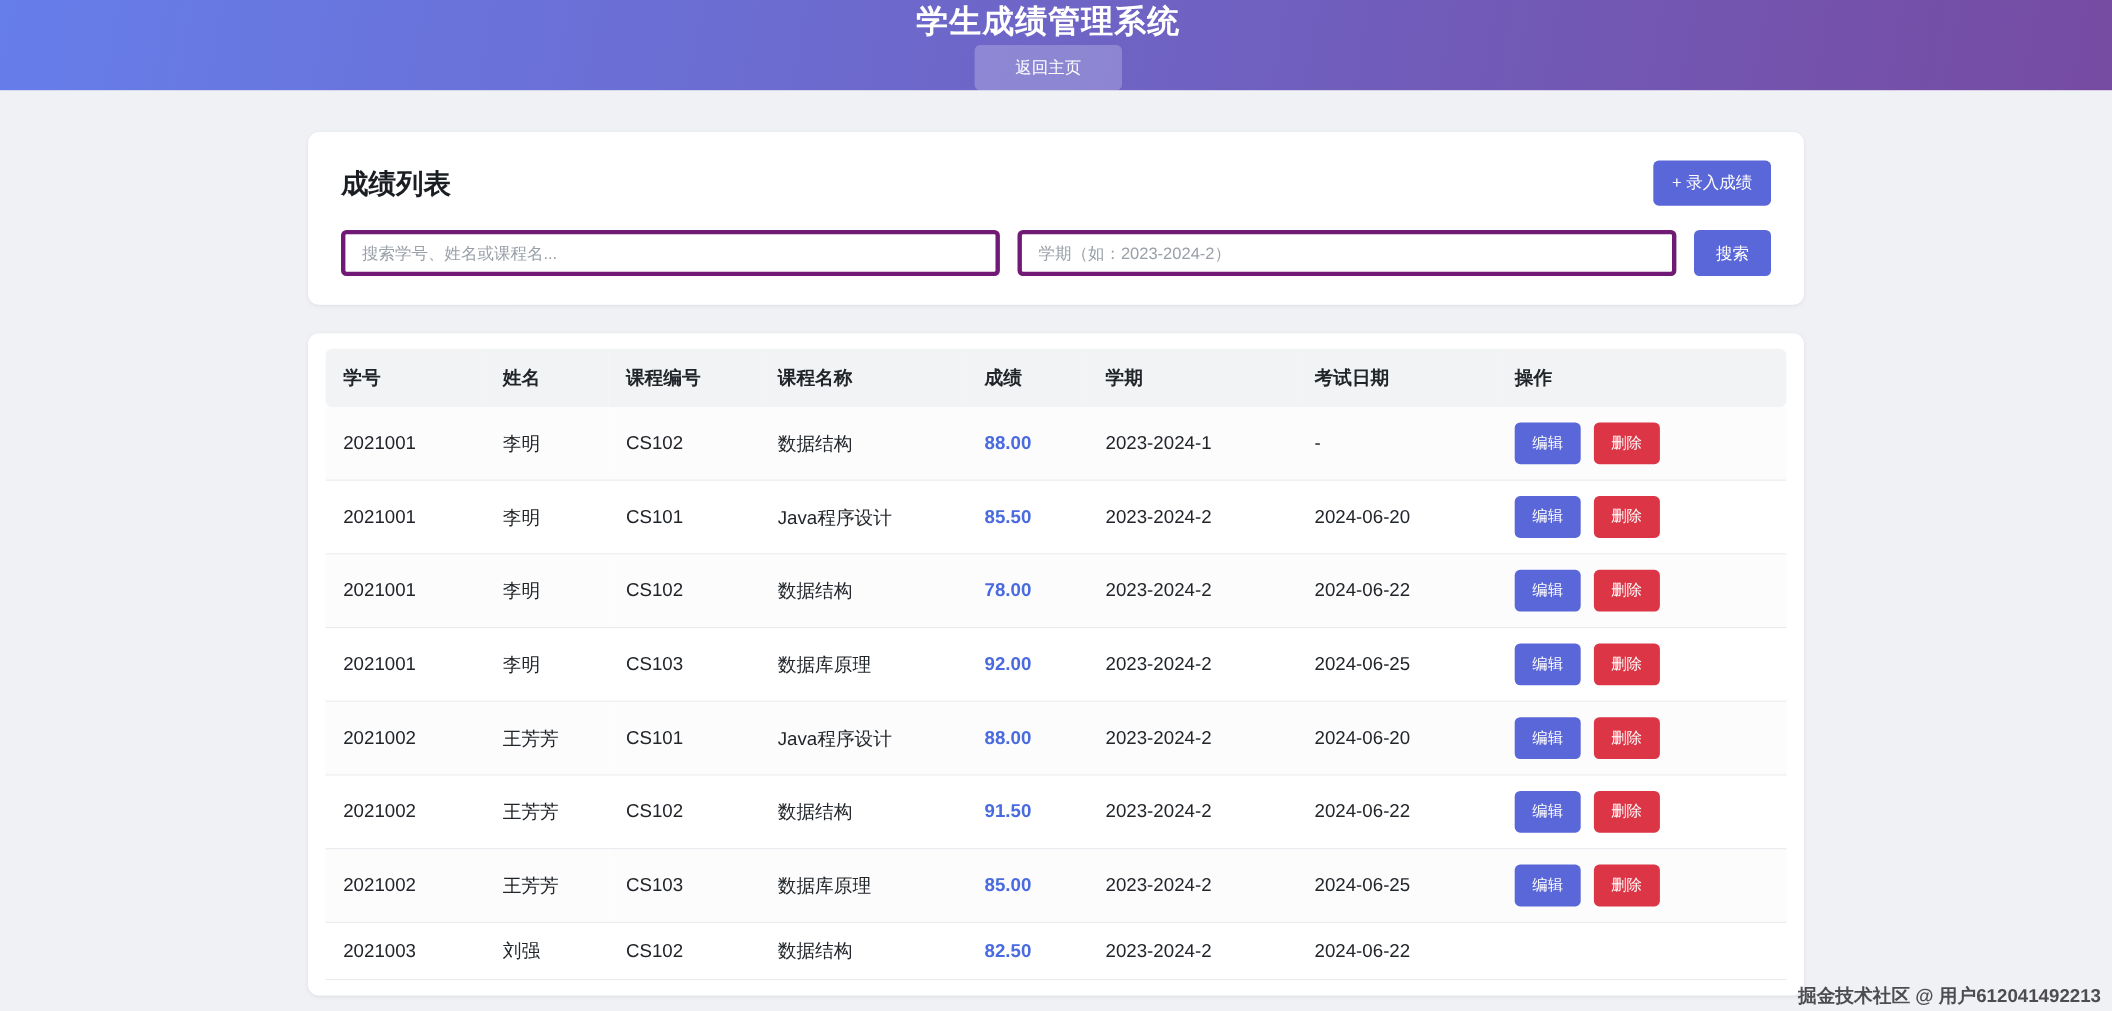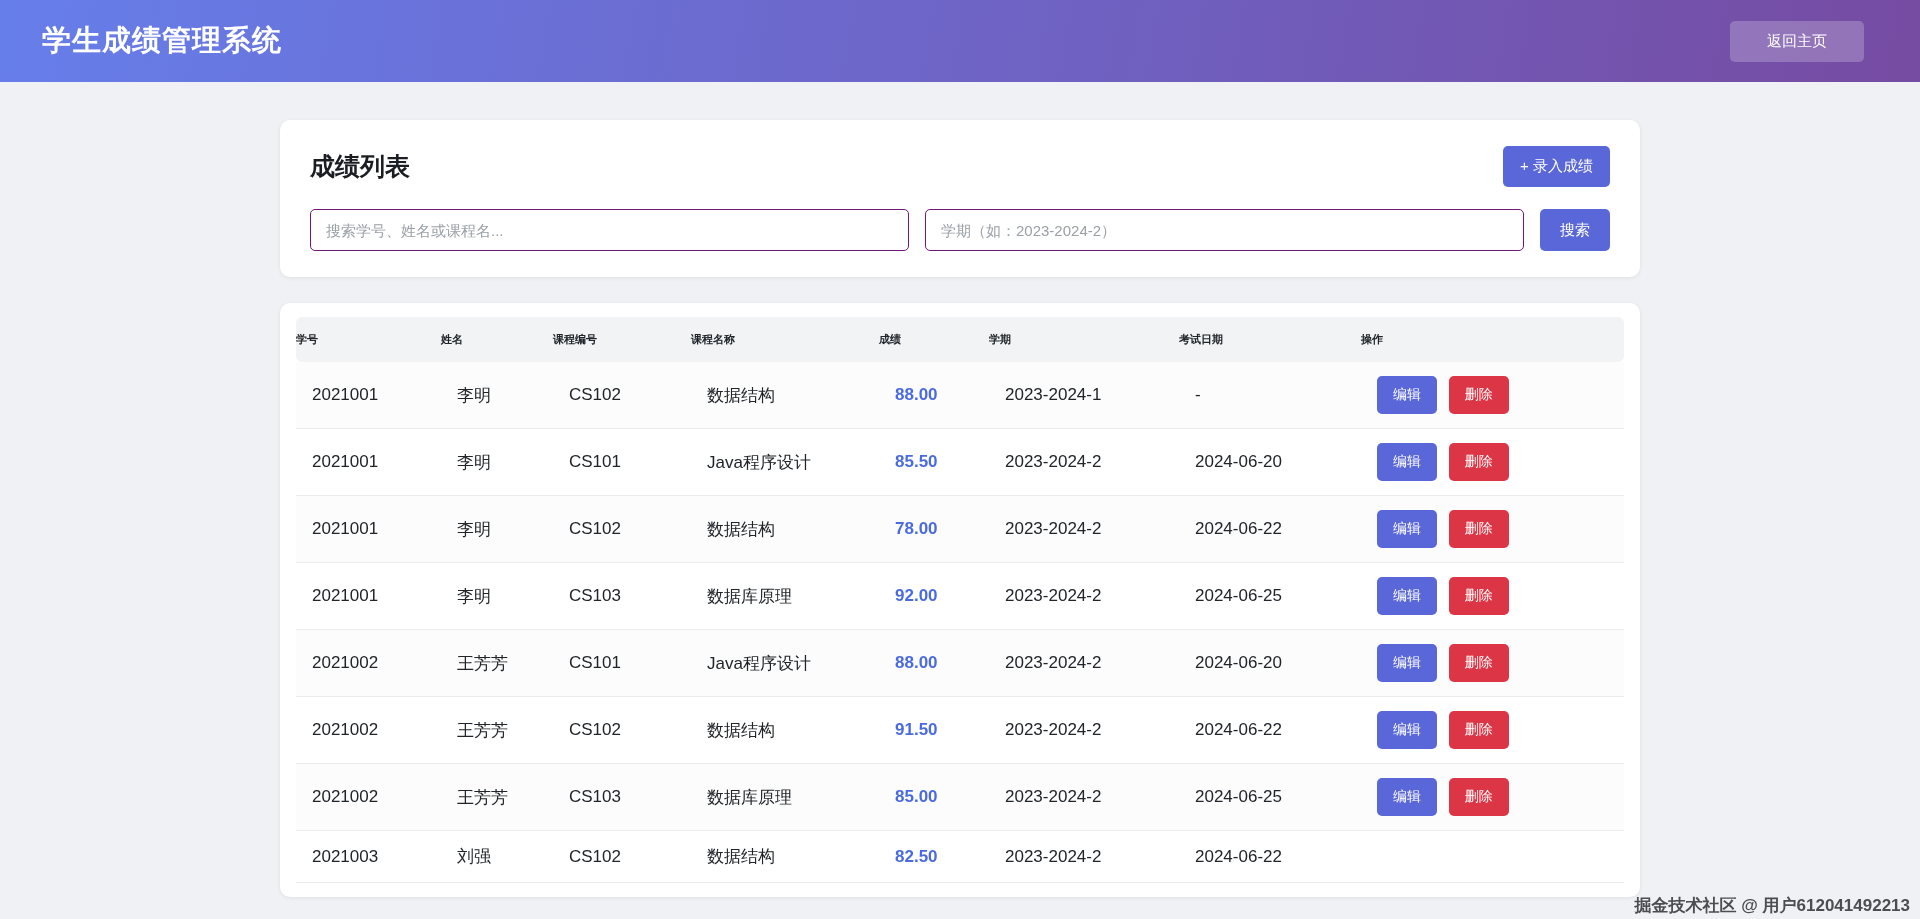--- a/index.html
+++ b/index.html
@@ -11,20 +11,21 @@
   }
 
   
   .app-header {
     height: 82px;
     background: linear-gradient(100deg, #667eea 0%, #764ba2 100%);
     display: flex;
     align-items: center;
     justify-content: space-between;
     padding: 0 56px 0 42px;
+    flex-direction: column;
   }
   .app-title {
     color: #ffffff;
     font-size: 29px;
     font-weight: bold;
     letter-spacing: 1px;
   }
   .back-home-btn {
     background: rgba(255,255,255,0.22);
     color: #ffffff;
@@ -60,21 +61,21 @@
     padding: 11px 17px;
     font-size: 15px;
     cursor: pointer;
     font-family: inherit;
   }
 
   .search-row { display: flex; gap: 16px; margin-top: 22px; }
   .search-row input {
     flex: 1;
     height: 42px;
-    border: 1px solid #701a75;
+    border: 4px solid #701a75;
     border-radius: 5px;
     padding: 0 15px;
     font-size: 15px;
     font-family: inherit;
     color: #212529;
     outline: none;
     background: #ffffff;
   }
   .search-row input::placeholder { color: #9aa0a8; }
   .search-btn {
@@ -88,23 +89,23 @@
     cursor: pointer;
     font-family: inherit;
   }
 
   
   table { width: 100%; border-collapse: collapse; table-layout: fixed; }
   thead th {
     background: #f1f3f5;
     text-align: left;
     font-weight: bold;
-    font-size: 11px;
+    font-size: 17px;
     color: #212529;
-    padding: 15px 0;
+    padding: 15px 16px;
   }
   thead th:first-child { border-radius: 6px 0 0 6px; }
   thead th:last-child { border-radius: 0 6px 6px 0; }
   tbody td {
     padding: 14px 16px;
     font-size: 17px;
     color: #212529;
     border-bottom: 1px solid #e9ecef;
     vertical-align: middle;
   }

